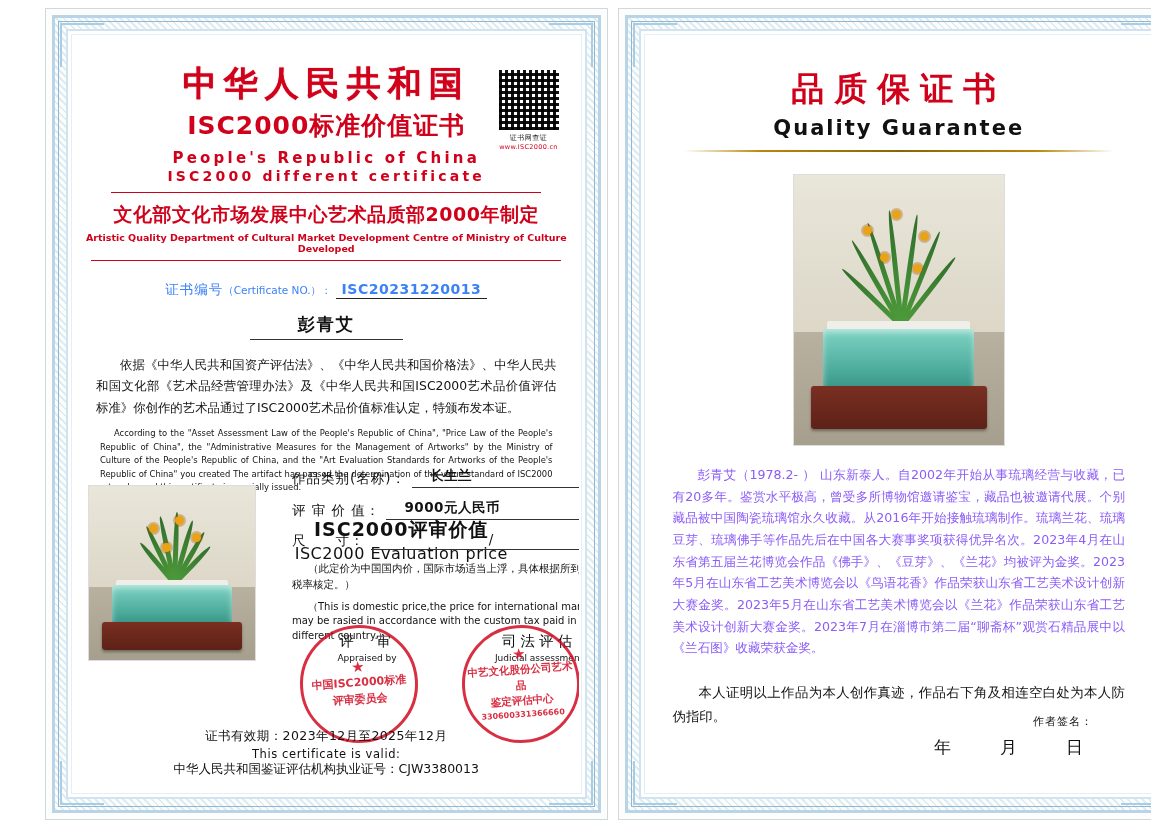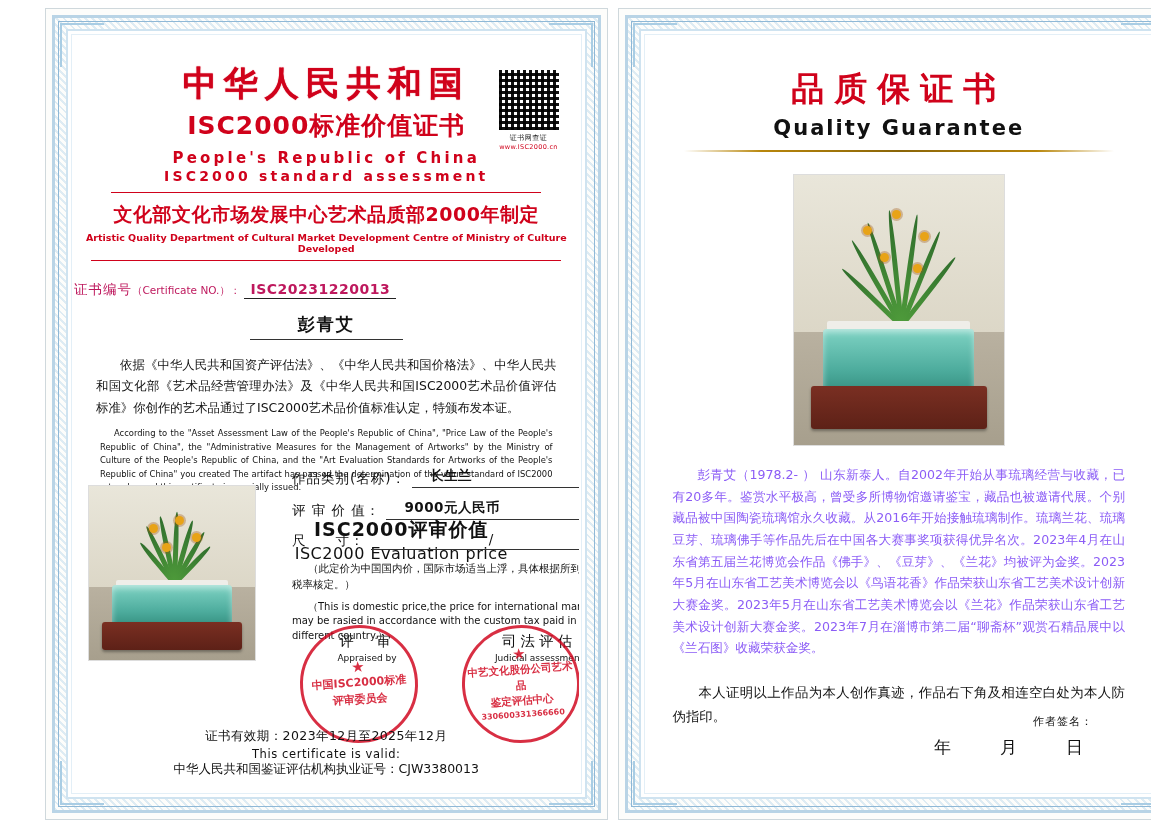--- a/index.html
+++ b/index.html
@@ -139,23 +139,24 @@
       repeating-linear-gradient(90deg, #111 0 3px, #fff 3px 6px),
       repeating-linear-gradient(0deg, #111 0 3px, #fff 3px 6px);
     background-blend-mode: multiply;
     border: 1px solid #fff;
   }
   .qr-cap {
     font-size: 7px; color: #222; margin-top: 2px; letter-spacing: .5px;
   }
   .qr-cap2 { font-size: 6.5px; color: #d0021b; letter-spacing: .3px;}
   .cert-no {
+    text-align: center;
     margin-top: 20px;
     font-size: 13.5px;
-    color: #be185d;
+    color: #3b82f6;
   }
   .cert-no .no-label { letter-spacing: 1px; }
   .cert-no .no-en { font-size: 10.5px; }
   .cert-no .no-val {
     font-weight: bold;
     font-size: 14px;
     letter-spacing: .5px;
     border-bottom: 1px solid #222;
     padding: 0 6px 1px 6px;
     margin-left: 4px;
@@ -448,21 +449,21 @@
     <div class="corner tl"></div>
     <div class="corner tr"></div>
     <div class="corner bl"></div>
     <div class="corner br"></div>
 
     <div class="content">
 
       <div class="l-title1">中华人民共和国</div>
       <div class="l-title2">ISC2000标准价值证书</div>
       <div class="l-title3">People's  Republic  of  China</div>
-      <div class="l-title4">ISC2000  standard  assessment</div>
+      <div class="l-title4">ISC2000  different  certificate</div>
       <div class="l-redline"></div>
       <div class="l-title5">文化部文化市场发展中心艺术品质部2000年制定</div>
       <div class="l-title6">Artistic Quality Department of Cultural Market Development Centre of Ministry of Culture Developed</div>
       <div class="l-redline2"></div>
 
       <div class="qr-wrap">
         <div class="qr"></div>
         <div class="qr-cap">证书网查证</div>
         <div class="qr-cap2">www.ISC2000.cn</div>
       </div>

